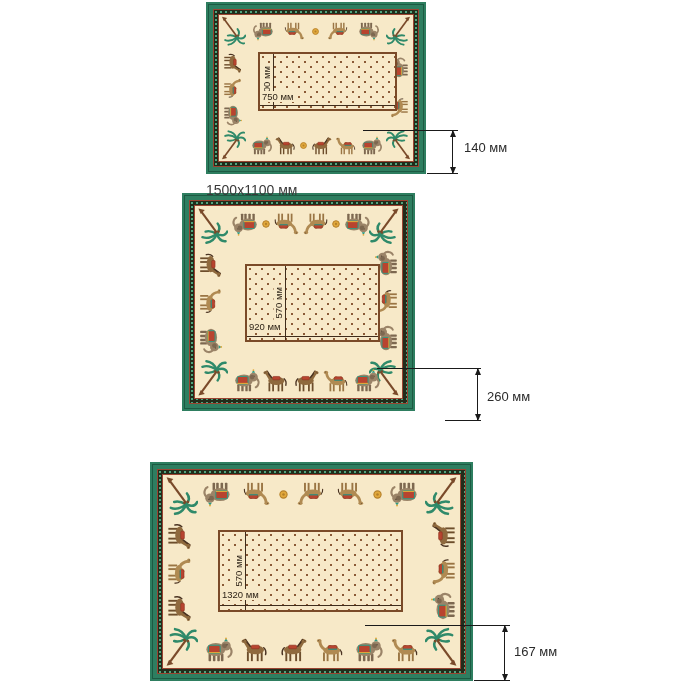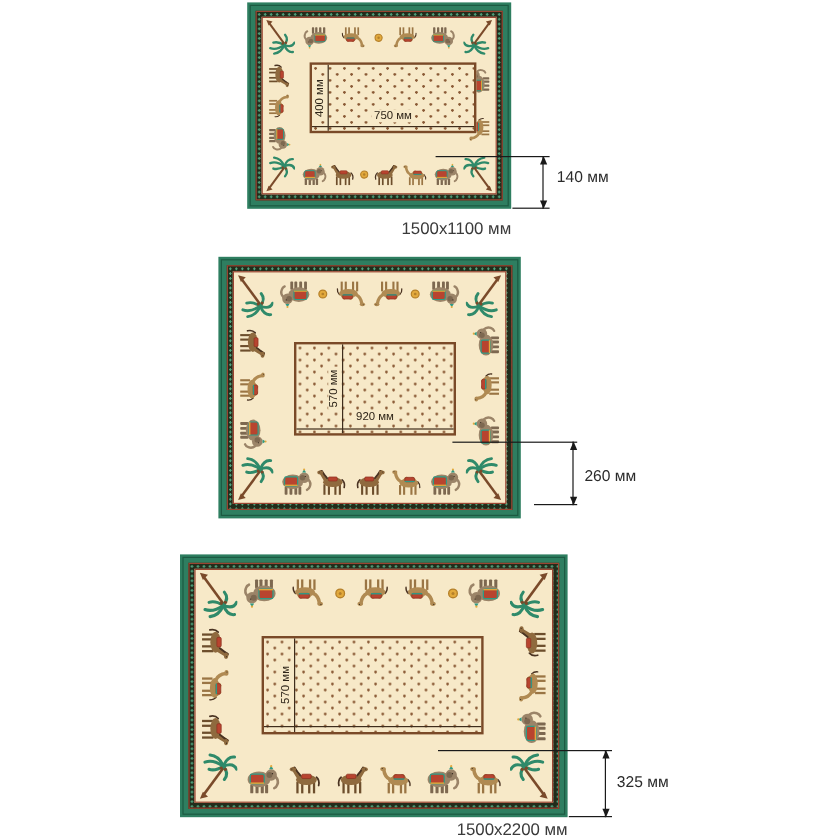--- a/index.html
+++ b/index.html
@@ -39,21 +39,21 @@
   .edge-top .motif{transform:rotate(180deg)}
   .edge-top .motif.flip{transform:rotate(180deg) scaleX(-1)}
   .edge-bottom .motif.flip{transform:scaleX(-1)}
   .edge-left .motif{transform:rotate(90deg)}
   .edge-left .motif.flip{transform:rotate(90deg) scaleX(-1)}
   .edge-right .motif{transform:rotate(-90deg)}
   .edge-right .motif.flip{transform:rotate(-90deg) scaleX(-1)}
 
   
   .cloth.s{left:206px;top:2px;width:220px;height:172px}
-  .cloth.m{left:182px;top:214px;width:252px;height:218px}
+  .cloth.m{left:182px;top:193px;width:233px;height:218px}
   .cloth.l{left:150px;top:462px;width:323px;height:219px}
 
   .s .corner{width:26px;height:30px}   .m .corner{width:32px;height:38px}   .l .corner{width:34px;height:40px}
   .s .edge-top,.s .edge-bottom{left:30px;right:30px;height:30px}
   .m .edge-top,.m .edge-bottom{left:36px;right:36px;height:34px}
   .l .edge-top,.l .edge-bottom{left:36px;right:36px;height:36px}
   .s .edge-left,.s .edge-right{top:34px;bottom:34px;width:26px}
   .m .edge-left,.m .edge-right{top:40px;bottom:40px;width:30px}
   .l .edge-left,.l .edge-right{top:42px;bottom:42px;width:32px}
   .s .motif{width:24px;height:19px}  .m .motif{width:30px;height:23px}  .l .motif{width:32px;height:25px}
@@ -69,41 +69,41 @@
   .s .center-rect{left:52px;top:50px;width:139px;height:59px}
   .m .center-rect{left:63px;top:71px;width:135px;height:78px}
   .l .center-rect{left:68px;top:68px;width:185px;height:82px}
   .vline{position:absolute;top:0;bottom:0;width:1px;background:var(--rect_line)}
   .s .vline{left:13px} .m .vline{left:38px} .l .vline{left:25px}
   .hline{position:absolute;left:0;right:0;height:1px;background:var(--rect_line)}
   .s .hline{bottom:3px} .m .hline{bottom:3px} .l .hline{bottom:4px}
   .vstrip{position:absolute;top:0;bottom:0;display:flex;align-items:center;justify-content:center}
   .s .vstrip{left:0;width:13px} .m .vstrip{left:25px;width:13px} .l .vstrip{left:12px;width:13px}
   .label-v{writing-mode:vertical-rl;transform:rotate(180deg);font-size:9.5px;color:#2e2418;background:var(--cream);padding:2px 0;line-height:1;white-space:nowrap}
-  .label-h{position:absolute;left:0;right:0;text-align:center}
+  .label-h{position:absolute;left:0;right:0;}
   .s .label-h{bottom:5px} .m .label-h{bottom:6px} .l .label-h{bottom:8px}
   .label-h span{font-size:9.5px;color:#2e2418;background:var(--cream);padding:0 2px;line-height:1}
 
   
   .dimline{position:absolute;height:1px;background:var(--dim_line);z-index:6}
   .dimarrow{position:absolute;width:1px;background:var(--dim_line);z-index:6}
   .dimarrow::before,.dimarrow::after{content:"";position:absolute;left:-2.5px;width:0;height:0;
     border-left:3px solid transparent;border-right:3px solid transparent}
   .dimarrow::before{top:0;border-bottom:7px solid var(--dim_line)}
   .dimarrow::after{bottom:0;border-top:7px solid var(--dim_line)}
   .dimlabel{position:absolute;font-size:13px;color:#2b2b2b;white-space:nowrap;z-index:6}
 
   .d1-top{left:363px;top:130px;width:95px}  .d1-bot{left:427px;top:173px;width:31px}
   .d1-arrow{left:452px;top:130px;height:44px} .d1-label{left:464px;top:140px}
   .d2-top{left:377px;top:368px;width:104px} .d2-bot{left:445px;top:420px;width:36px}
   .d2-arrow{left:477px;top:368px;height:53px} .d2-label{left:487px;top:389px}
   .d3-top{left:365px;top:625px;width:145px} .d3-bot{left:474px;top:680px;width:36px}
   .d3-arrow{left:504px;top:625px;height:56px} .d3-label{left:514px;top:644px}
 
-  .caption{position:absolute;text-align:right;font-size:14px;color:var(--text);white-space:nowrap}
+  .caption{position:absolute;text-align:left;font-size:14px;color:var(--text);white-space:nowrap}
   .cap1{left:206px;top:182px;width:220px}
   .cap2{left:182px;top:429px;width:263px}
   .cap3{left:150px;top:683px;width:323px}
 
   .defs{position:absolute;width:0;height:0;overflow:hidden}
 </style>
 </head>
 <body>
 
 <svg class="defs" aria-hidden="true">
@@ -423,34 +423,34 @@
             </svg>
           </div>
       </div>
     </div>
     <div class="center-rect">
       <div class="vline"></div>
       <div class="hline"></div>
       <div class="vstrip">
           <span class="label-v">570 мм</span>
         </div>
+      <div class="label-h"><span>1320 мм</span></div>
     </div>
   </div>
 
   <div class="dimline d1-top"></div>
   <div class="dimline d1-bot"></div>
   <div class="dimarrow d1-arrow"></div>
   <div class="dimlabel d1-label">140 мм</div>
 
   <div class="dimline d2-top"></div>
   <div class="dimline d2-bot"></div>
   <div class="dimarrow d2-arrow"></div>
   <div class="dimlabel d2-label">260 мм</div>
 
   <div class="dimline d3-top"></div>
   <div class="dimline d3-bot"></div>
   <div class="dimarrow d3-arrow"></div>
-  <div class="dimlabel d3-label">325 мм</div>
+  <div class="dimlabel d3-label">167 мм</div>
 
   <div class="caption cap1">1500x1100 мм</div>
-  <div class="caption cap3">1500x2200 мм</div>
 
 </div>
 
 </body></html>

